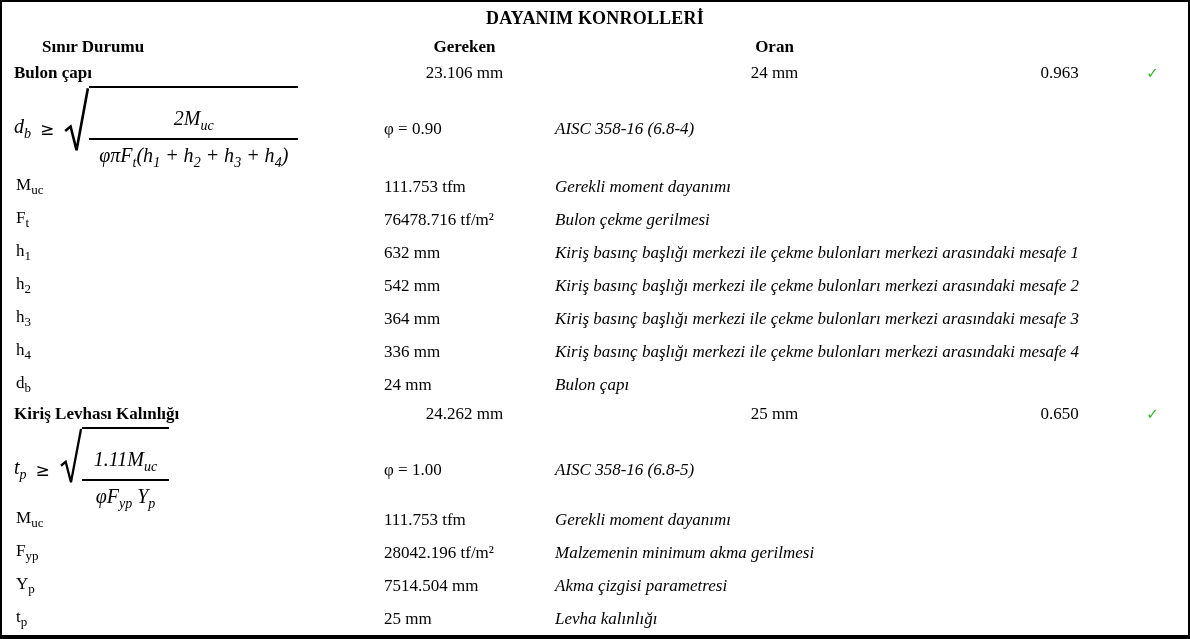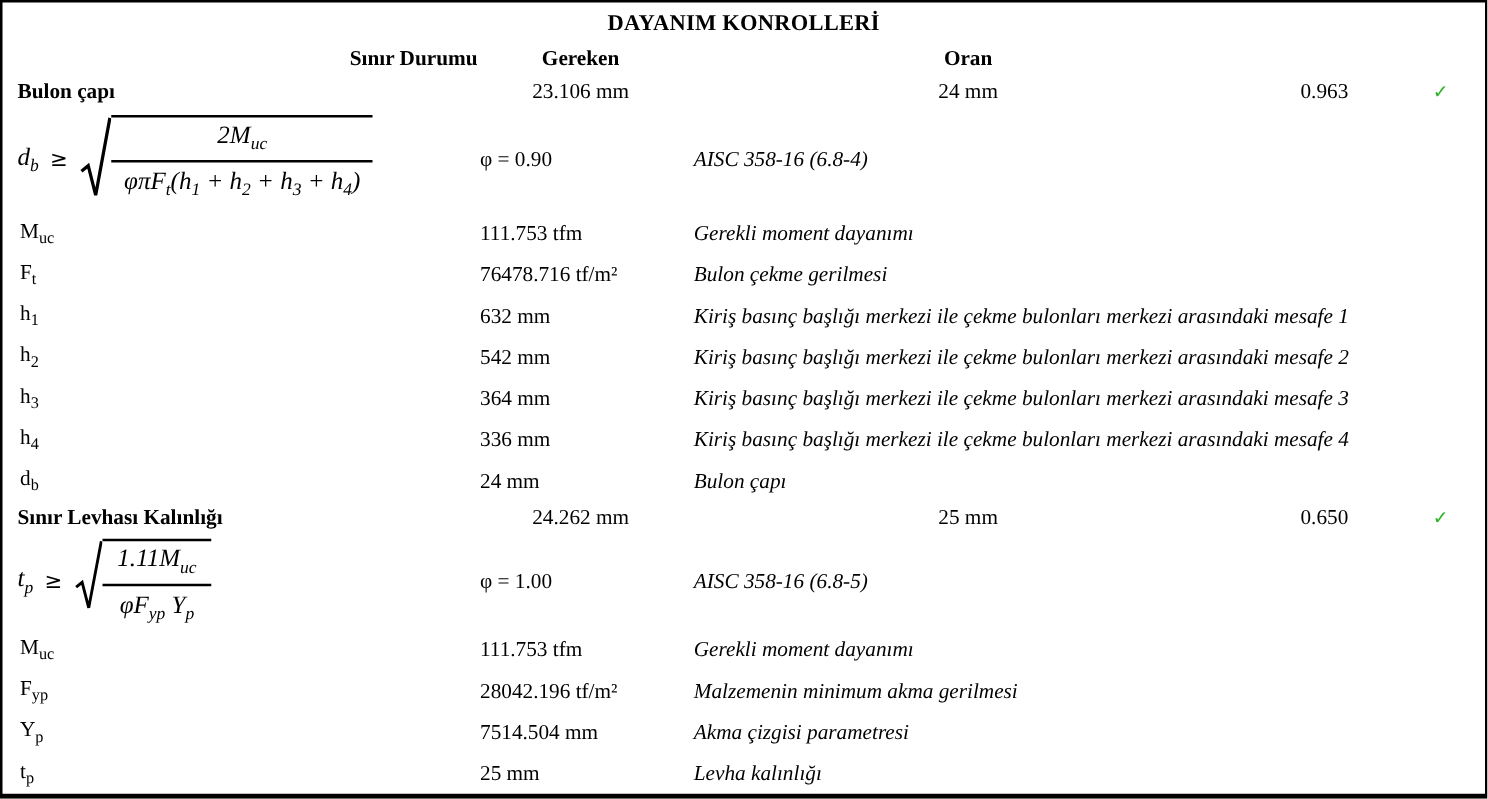--- a/index.html
+++ b/index.html
@@ -19,21 +19,21 @@
   }
   .title-row{
     height:32px;display:flex;align-items:center;justify-content:center;
     font-weight:bold;font-size:18px;letter-spacing:0.2px;
   }
   .header-row{
     height:26px;display:grid;
     grid-template-columns:380px 165px 455px 115px 1fr;
     align-items:center;font-weight:bold;font-size:17px;
   }
-  .h-name{text-align:right;padding-left:24px;}
+  .h-name{text-align:left;padding-left:40px;}
   .h-center{text-align:center;}
   .check-row{
     height:26px;display:grid;
     grid-template-columns:380px 165px 455px 115px 1fr;
     align-items:center;font-size:17px;
   }
   .cr-name{font-weight:bold;padding-left:12px;white-space:nowrap;}
   .cr-center{text-align:center;white-space:nowrap;}
   .cr-check{text-align:center;font-family:"DejaVu Sans",sans-serif;font-weight:bold;font-size:15px;}
   .formula-row{
@@ -62,21 +62,21 @@
   .math .lhs{white-space:nowrap;}
   .math .rel{margin:0 9px;font-style:normal;font-family:"DejaVu Sans",sans-serif;font-size:17px;}
   .sqrt{display:flex;align-items:stretch;}
   .radical{flex:0 0 auto;display:block;}
   .f1 .radical{width:26px;height:72px;}
   .f2 .radical{width:23px;height:62px;}
   .frac{
     display:flex;flex-direction:column;justify-content:flex-start;
     border-top:2px solid #000;text-align:center;
   }
-  .num{border-bottom:2px solid #000;padding:3px 12px 4px;white-space:nowrap;}
+  .num{border-bottom:2px solid #000;padding:19px 12px 4px;white-space:nowrap;}
   .den{padding:4px 10px 0;white-space:nowrap;}
 </style>
 </head>
 <body>
 
 <div class="report">
 
   <div class="title-row">DAYANIM KONROLLERİ</div>
 
   <div class="header-row">
@@ -142,21 +142,21 @@
     <div class="p-val">336 mm</div>
     <div class="p-desc">Kiriş basınç başlığı merkezi ile çekme bulonları merkezi arasındaki mesafe 4</div>
   </div>
   <div class="param-row">
     <div class="p-sym"><span>d</span><sub>b</sub></div>
     <div class="p-val">24 mm</div>
     <div class="p-desc">Bulon çapı</div>
   </div>
 
   <div class="check-row">
-    <div class="cr-name">Sınır Levhası Kalınlığı</div>
+    <div class="cr-name">Kiriş Levhası Kalınlığı</div>
     <div class="cr-center">24.262 mm</div>
     <div class="cr-center">25 mm</div>
     <div class="cr-center">0.650</div>
     <div class="cr-check" style="color: rgb(47, 179, 42);">✓</div>
   </div>
 
   <div class="formula-row f2">
     <div class="math">
       <span class="lhs"><span>t</span><sub>p</sub></span>
       <span class="rel">≥</span>

